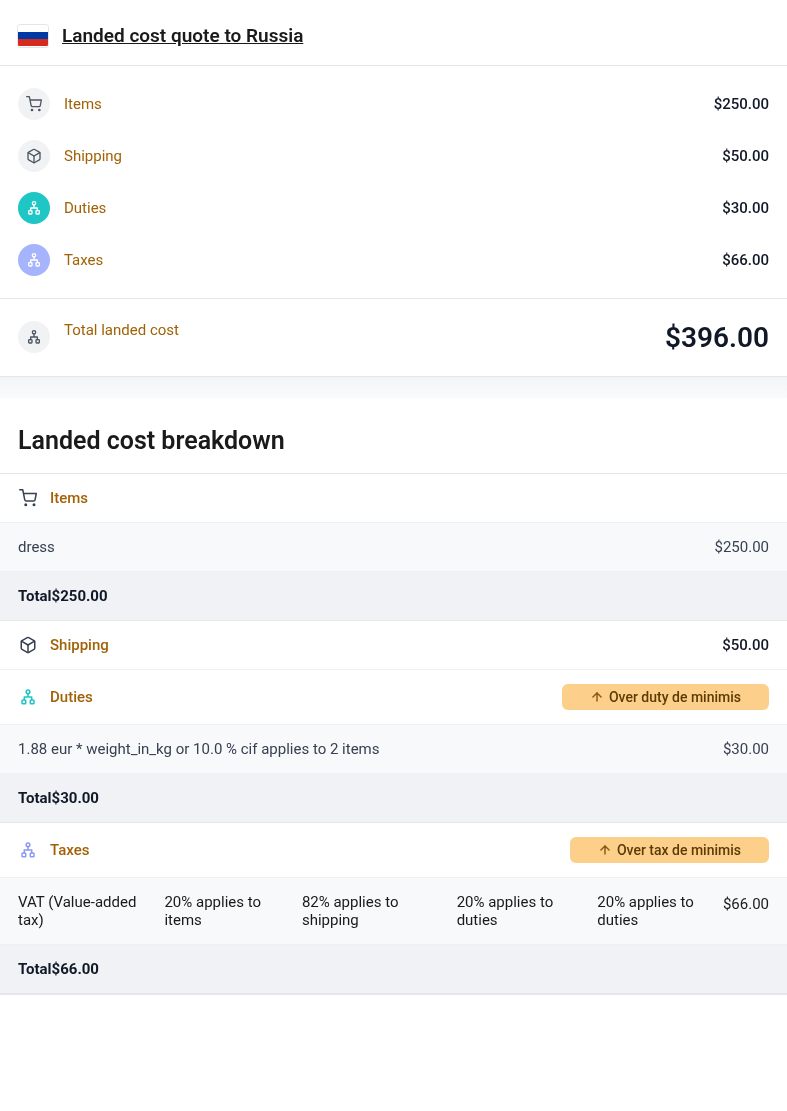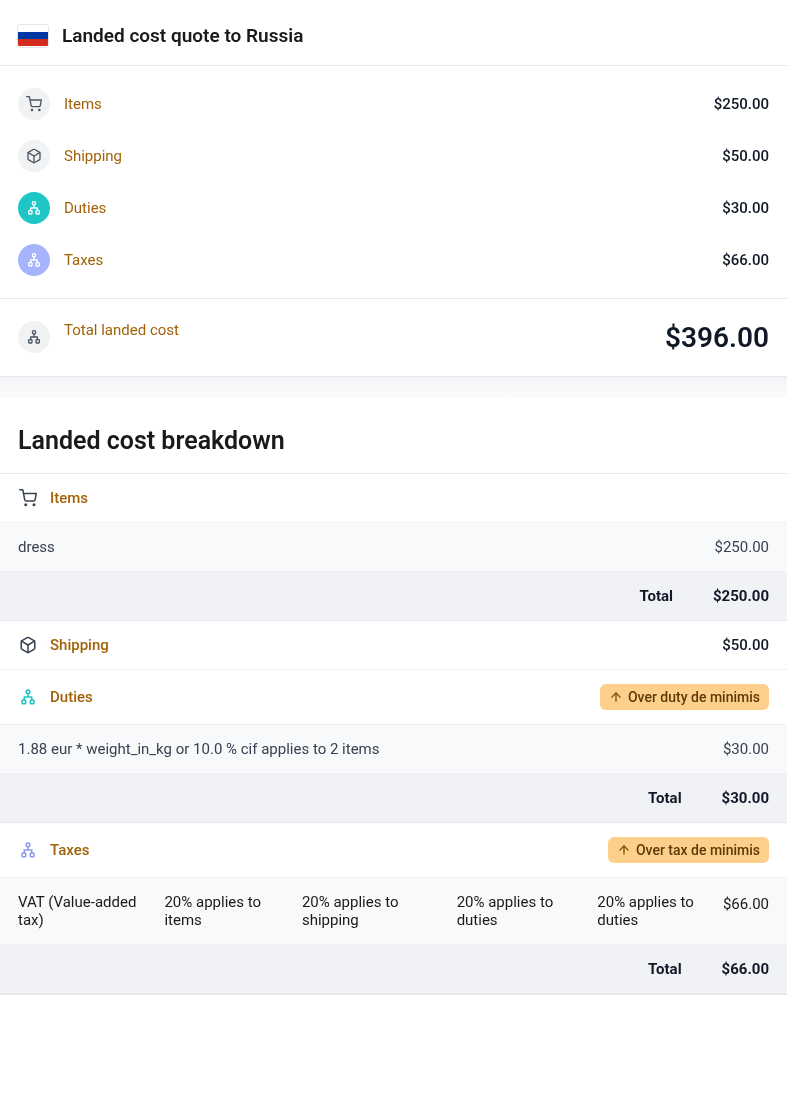--- a/index.html
+++ b/index.html
@@ -12,20 +12,21 @@
       background: #fff;
       color: #1a1a1a;
       width: 787px;
       font-size: 15px;
     }
     .header {
       display: flex;
       align-items: center;
       padding: 24px 18px 18px 18px;
       border-bottom: 1px solid #e5e7eb;
+      text-decoration: underline;
     }
     .flag {
       width: 30px;
       height: 22px;
       border-radius: 3px;
       overflow: hidden;
       margin-right: 14px;
       box-shadow: 0 0 0 1px rgba(0,0,0,0.1);
       display: flex;
       flex-direction: column;
@@ -124,27 +125,26 @@
       padding: 15px 18px;
       background: #f8f9fb;
       border-bottom: 1px solid #eef0f2;
       color: #374151;
     }
     .bd-line .line-label { flex: 1; }
     .bd-line .line-amount { font-weight: 400; }
     .bd-total {
       display: flex;
       align-items: center;
-      justify-content: flex-end;
+      justify-content: flex-start;
       padding: 15px 18px;
       background: #f0f2f5;
       border-bottom: 1px solid #e5e7eb;
       font-weight: 700;
       color: #111827;
-      gap: 40px;
     }
     .bd-multi {
       display: flex;
       justify-content: space-between;
       background: #f8f9fb;
       border-bottom: 1px solid #eef0f2;
       padding: 0 18px 15px 18px;
     }
     .bd-multi .col-left {
       display: flex;
@@ -156,21 +156,21 @@
       display: flex;
       align-items: center;
     }
     .badge {
       display: inline-flex;
       align-items: center;
       gap: 5px;
       background: #fcd08a;
       color: #5b3a05;
       border-radius: 6px;
-      padding: 5px 9px;
+      padding: 5px 28px;
       font-size: 14px;
       font-weight: 500;
       margin-left: 36px;
     }
     .badge svg { stroke: #8a5a10; }
     .grand-total {
       display: flex;
       align-items: center;
       padding: 16px 18px;
       border-top: 1px solid #e5e7eb;
@@ -333,21 +333,21 @@
         <line x1="12" y1="19" x2="12" y2="5"></line>
         <polyline points="5 12 12 5 19 12"></polyline>
       </svg>
     <span>Over tax de minimis</span>
   </div>
 </div>
 <div class="bd-multi">
   <div class="col-left">
     <div>VAT (Value-added tax)</div>
     <div>20% applies to items</div>
-    <div>20% applies to shipping</div>
+    <div>82% applies to shipping</div>
     <div>20% applies to duties</div>
     <div>20% applies to duties</div>
   </div>
   <div class="col-right">
     <div>$66.00</div>
   </div>
 </div>
 <div class="bd-total">
   <div>Total</div>
   <div>$66.00</div>

